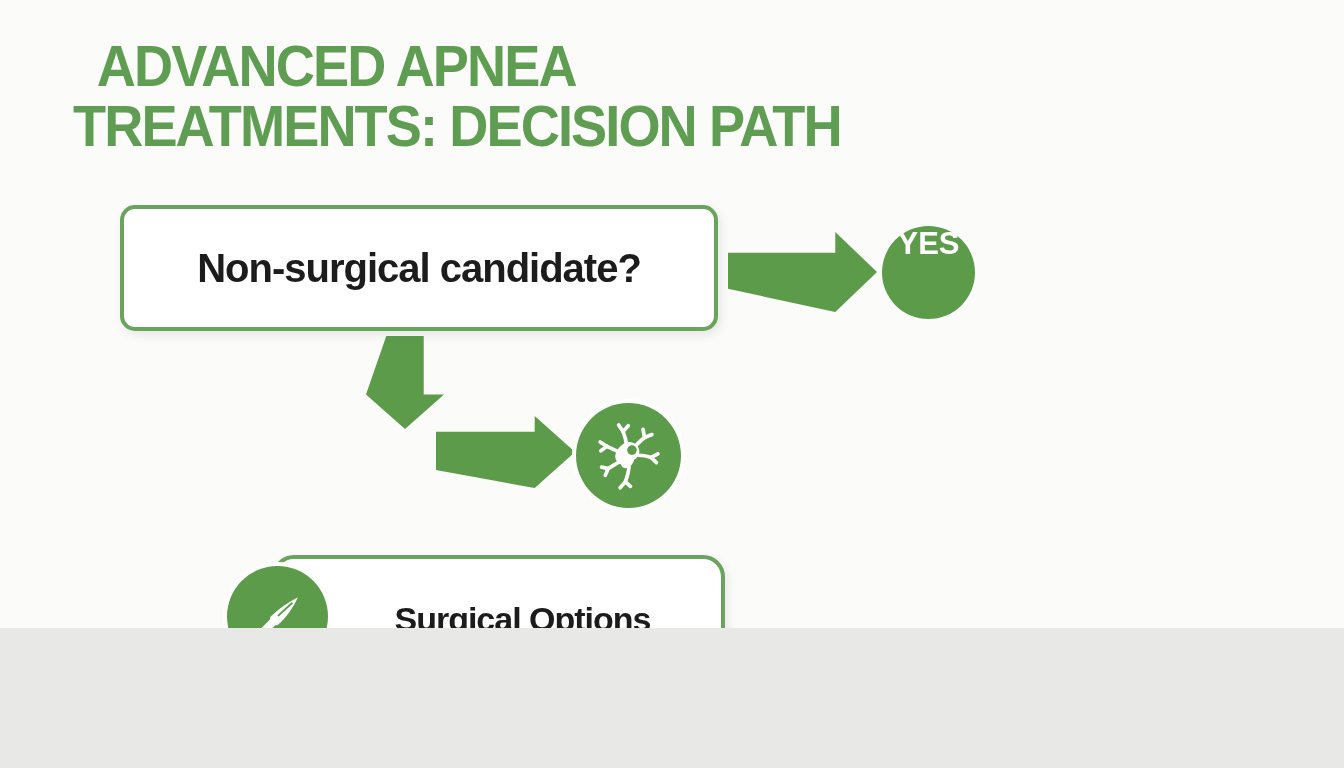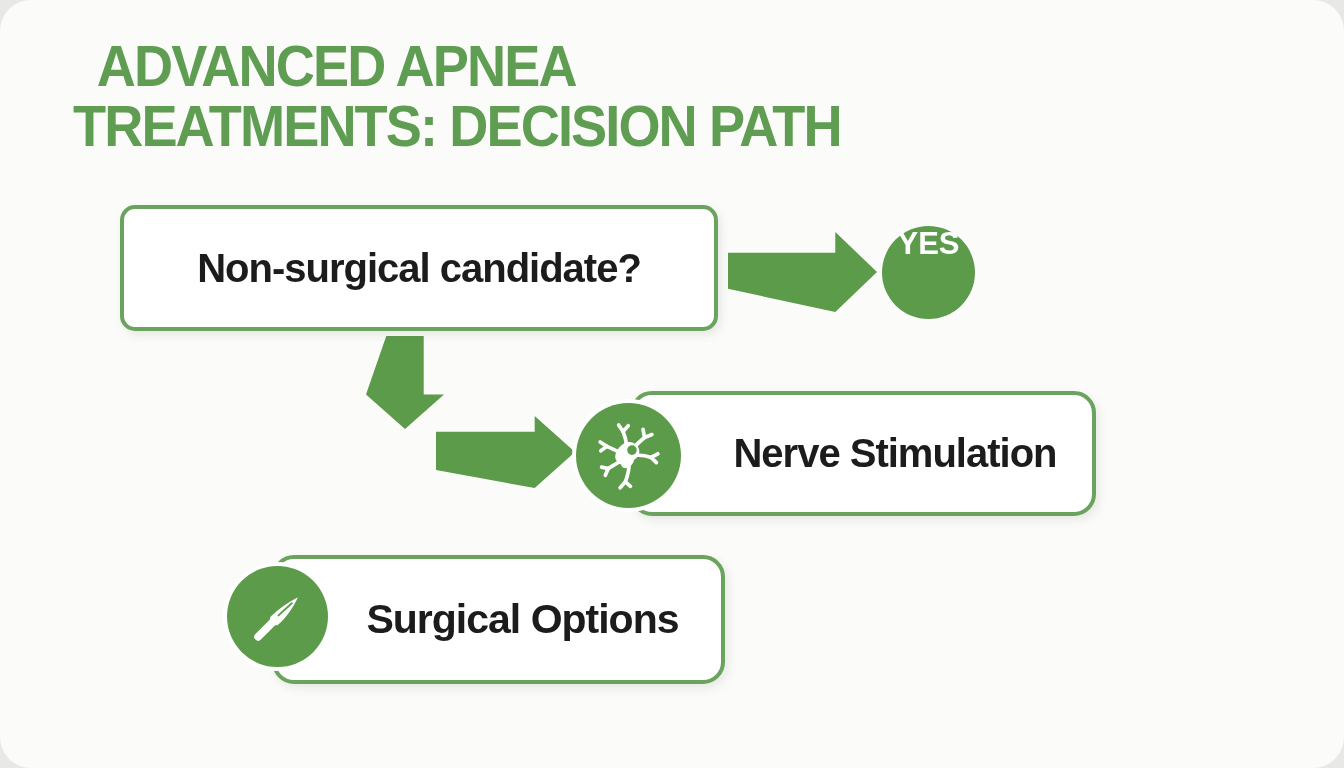--- a/index.html
+++ b/index.html
@@ -1,38 +1,38 @@
 <!DOCTYPE html>
 <html style="--green: #5c9b4a; --title-green: #5f9e52; --border-green: #6aa35e; --text: #1c1c1c; --background: #fbfbf9; --white: #ffffff;"><head>
 <meta charset="utf-8">
 <style>
   html,body{margin:0;padding:0;}
   body{font-family:"Liberation Sans","DejaVu Sans",sans-serif;background:#e8e8e6;}
-  .stage{position:relative;width:1344px;height:768px;background:var(--background);overflow:hidden;border-radius:31px;}
+  .stage{position:relative;width:1344px;height:628px;background:var(--background);overflow:hidden;}
 
   
   .title{position:absolute;left:73px;top:36px;color:var(--title-green);
          font-weight:700;font-size:57px;line-height:60px;letter-spacing:-2px;
          transform:scaleX(0.95);transform-origin:left top;white-space:nowrap;}
   .title .line1{margin-left:25px;}
 
   
   .node{position:absolute;background:var(--white);border:4px solid var(--border-green);
         display:flex;align-items:center;justify-content:center;
         box-shadow:3px 4px 10px rgba(90,95,80,0.12);box-sizing:border-box;}
   .node-label{font-weight:700;color:var(--text);letter-spacing:-1px;white-space:nowrap;}
 
   .decision-box{left:120px;top:205px;width:598px;height:126px;border-radius:15px;z-index:2;}
   .decision-box .node-label{font-size:40px;}
 
   .nerve-box{left:630px;top:391px;width:466px;height:125px;border-radius:22px;z-index:2;}
   .nerve-box .node-label{font-size:40px;padding-left:64px;}
 
   .surgical-box{left:272px;top:555px;width:453px;height:129px;border-radius:22px;z-index:2;}
-  .surgical-box .node-label{font-size:41px;padding-left:48px;}
+  .surgical-box .node-label{font-size:34px;padding-left:48px;}
 
   
   .badge{position:absolute;border-radius:50%;background:var(--green);
          display:flex;align-items:flex-start;justify-content:center;
          color:var(--white);font-weight:700;font-size:31px;letter-spacing:0px;}
   .badge-yes{left:882px;top:226px;width:93px;height:93px;z-index:2;}
   .badge-no{left:361px;top:434px;width:93px;height:93px;z-index:4;box-shadow:0 0 0 7px var(--white);}
 
   
   .icon-circle{position:absolute;border-radius:50%;background:var(--green);
@@ -65,23 +65,20 @@
   </div>
 
   <div class="arrow arrow-yes"></div>
   <div class="badge badge-yes">
     <span>YES</span>
   </div>
 
   <div class="arrow arrow-down"></div>
   <div class="arrow arrow-no"></div>
 
-  <div class="node nerve-box">
-    <span class="node-label">Nerve Stimulation</span>
-  </div>
   <div class="icon-circle nerve-circle">
     <svg width="74" height="74" viewBox="0 0 100 100">
       <g stroke="#ffffff" stroke-width="5" fill="none" stroke-linecap="round" stroke-linejoin="round">
         <path d="M47 37 C46 29 45 24 42 17"></path>
         <path d="M42 17 L36 8"></path>
           <path d="M42 17 L49 9"></path>
         <path d="M57 38 C62 33 66 29 71 25"></path>
         <path d="M71 25 L69 14"></path>
           <path d="M71 25 L81 21"></path>
         <path d="M63 49 C70 49 74 50 80 52"></path>

